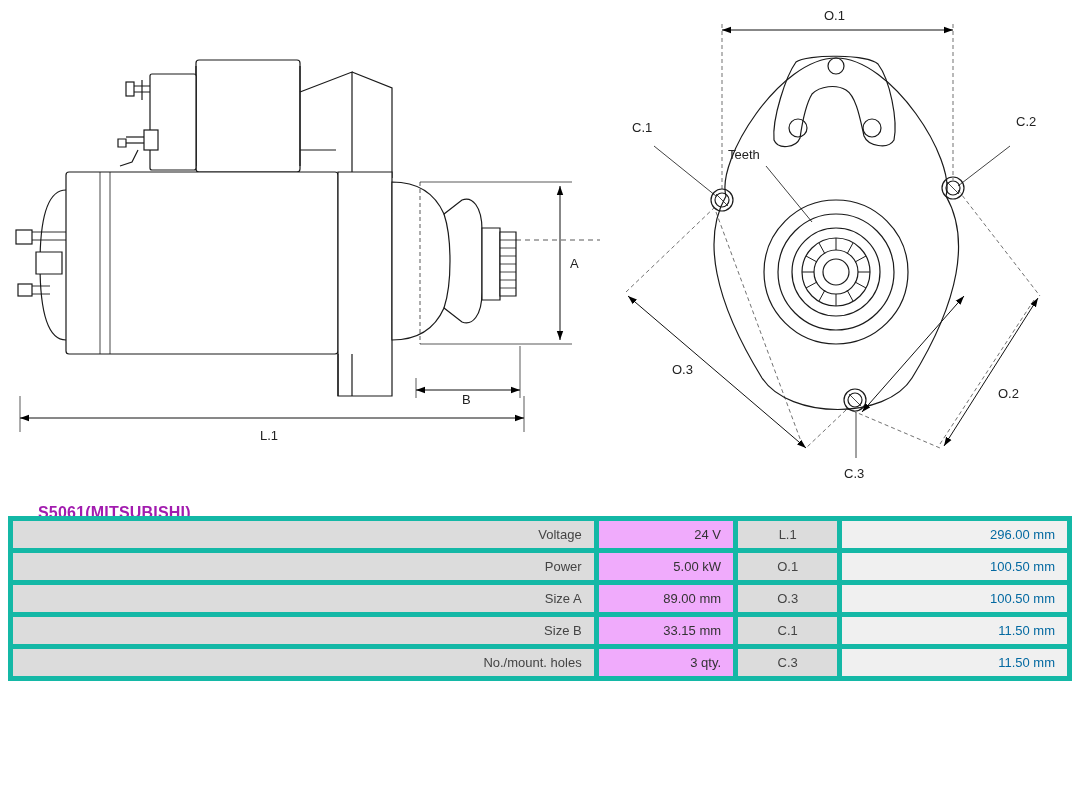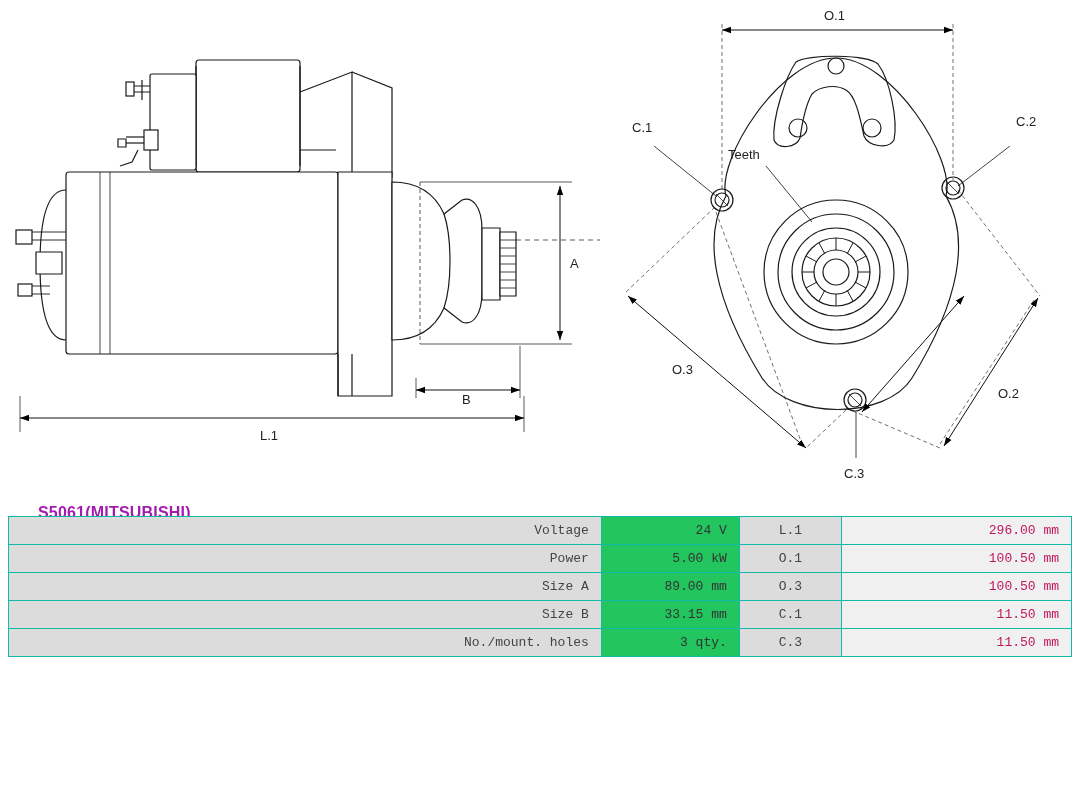--- a/index.html
+++ b/index.html
@@ -23,34 +23,33 @@
   }
   .spec-wrap{
     position:absolute;left:8px;top:516px;width:1064px;
   }
   table.specs{
     border-collapse:collapse;width:1064px;
     font-size:13px;
   }
   table.specs td{
     height:27px;padding:0 12px;vertical-align:middle;
-    border:1px solid #14b8a6;
-    font-family:Liberation Mono, monospace;
+    border:5px solid #14b8a6;
   }
   td.lbl{
     background:#dcdcdc;text-align:right;color:#444;width:555px;
   }
   td.val{
-    background:#22c55e;text-align:right;color:#333;width:110px;
+    background:#f0abfc;text-align:right;color:#333;width:110px;
   }
   td.lbl2{
     background:#dcdcdc;text-align:center;color:#444;width:75px;
   }
   td.val2{
-    background:#f0f0f0;text-align:right;color:#be185d;width:200px;
+    background:#f0f0f0;text-align:right;color:#0369a1;width:200px;
   }
   td.blank{background:#f7f7f7;border:1px solid #ffffff;}
   td.blank2{background:#f7f7f7;border:1px solid #ffffff;}
   .dimtext{font-family:"Liberation Sans", sans-serif;font-size:13px;fill:#222;}
 </style>
 </head>
 <body>
 
 <div class="drawings">
 <svg width="1080" height="486" viewBox="0 0 1080 486" xmlns="http://www.w3.org/2000/svg">

